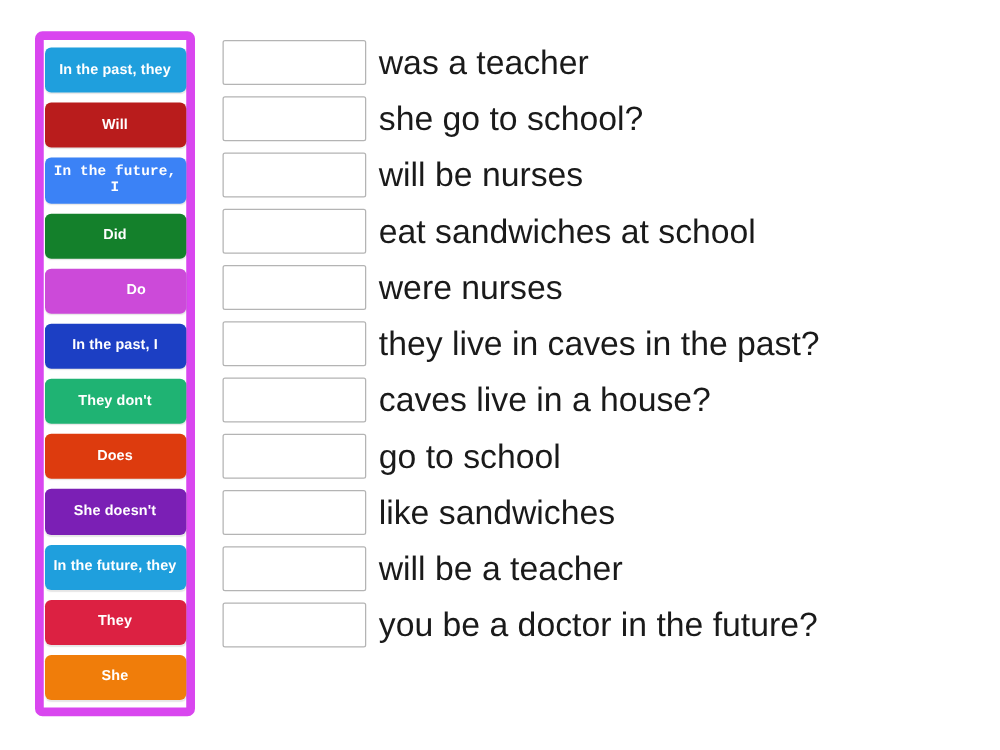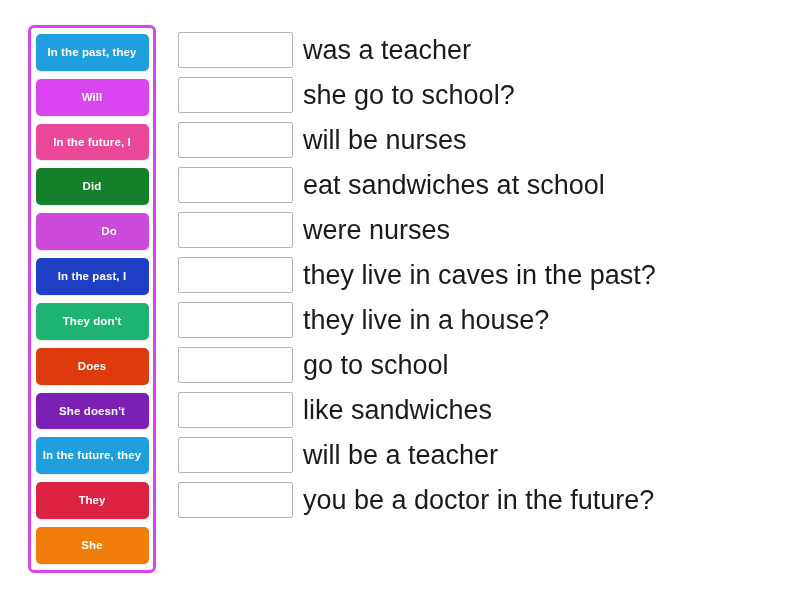--- a/index.html
+++ b/index.html
@@ -24,21 +24,21 @@
 
   
   #tiles-panel {
     position: absolute;
     left: 28px;
     top: 25px;
     width: 128px;
     height: 548px;
     box-sizing: border-box;
     background: #ffffff;
-    border: 3px solid #d946ef;
+    border: 7px solid #d946ef;
     border-radius: 6px;
     padding: 6px 6px;
     display: flex;
     flex-direction: column;
     align-items: center;
   }
 
   .tile {
     width: 113px;
     height: 37px;
@@ -94,22 +94,22 @@
     font-weight: normal;
   }
 </style>
 </head>
 <body>
 
 <div id="activity-root">
 
   <div id="tiles-panel">
       <div class="tile" style="background: rgb(31, 159, 221);">In the past, they</div>
-      <div class="tile" style="background: #d946ef;">Will</div>
-      <div class="tile" style="background: #ec4899;">In the future, I</div>
+      <div class="tile" style="background: #b91c1c;">Will</div>
+      <div class="tile" style="background: #3b82f6; font-family: Liberation Mono, monospace;">In the future, I</div>
       <div class="tile" style="background: rgb(20, 128, 43);">Did</div>
       <div class="tile" style="background: rgb(204, 74, 217); padding-left: 38px;">Do</div>
       <div class="tile" style="background: rgb(28, 63, 196);">In the past, I</div>
       <div class="tile" style="background: rgb(31, 179, 115);">They don't</div>
       <div class="tile" style="background: rgb(221, 59, 14);">Does</div>
       <div class="tile" style="background: rgb(123, 31, 181); text-align: right;">She doesn't</div>
       <div class="tile" style="background: rgb(31, 159, 221);">In the future, they</div>
       <div class="tile" style="background: rgb(220, 33, 66);">They</div>
       <div class="tile" style="background: rgb(240, 125, 10);">She</div>
     </div>
@@ -134,21 +134,21 @@
       <div class="match-row">
         <div class="drop-slot"></div>
         <div class="row-text">were nurses</div>
       </div>
       <div class="match-row">
         <div class="drop-slot"></div>
         <div class="row-text">they live in caves in the past?</div>
       </div>
       <div class="match-row">
         <div class="drop-slot"></div>
-        <div class="row-text">they live in a house?</div>
+        <div class="row-text">caves live in a house?</div>
       </div>
       <div class="match-row">
         <div class="drop-slot"></div>
         <div class="row-text">go to school</div>
       </div>
       <div class="match-row">
         <div class="drop-slot"></div>
         <div class="row-text">like sandwiches</div>
       </div>
       <div class="match-row">

